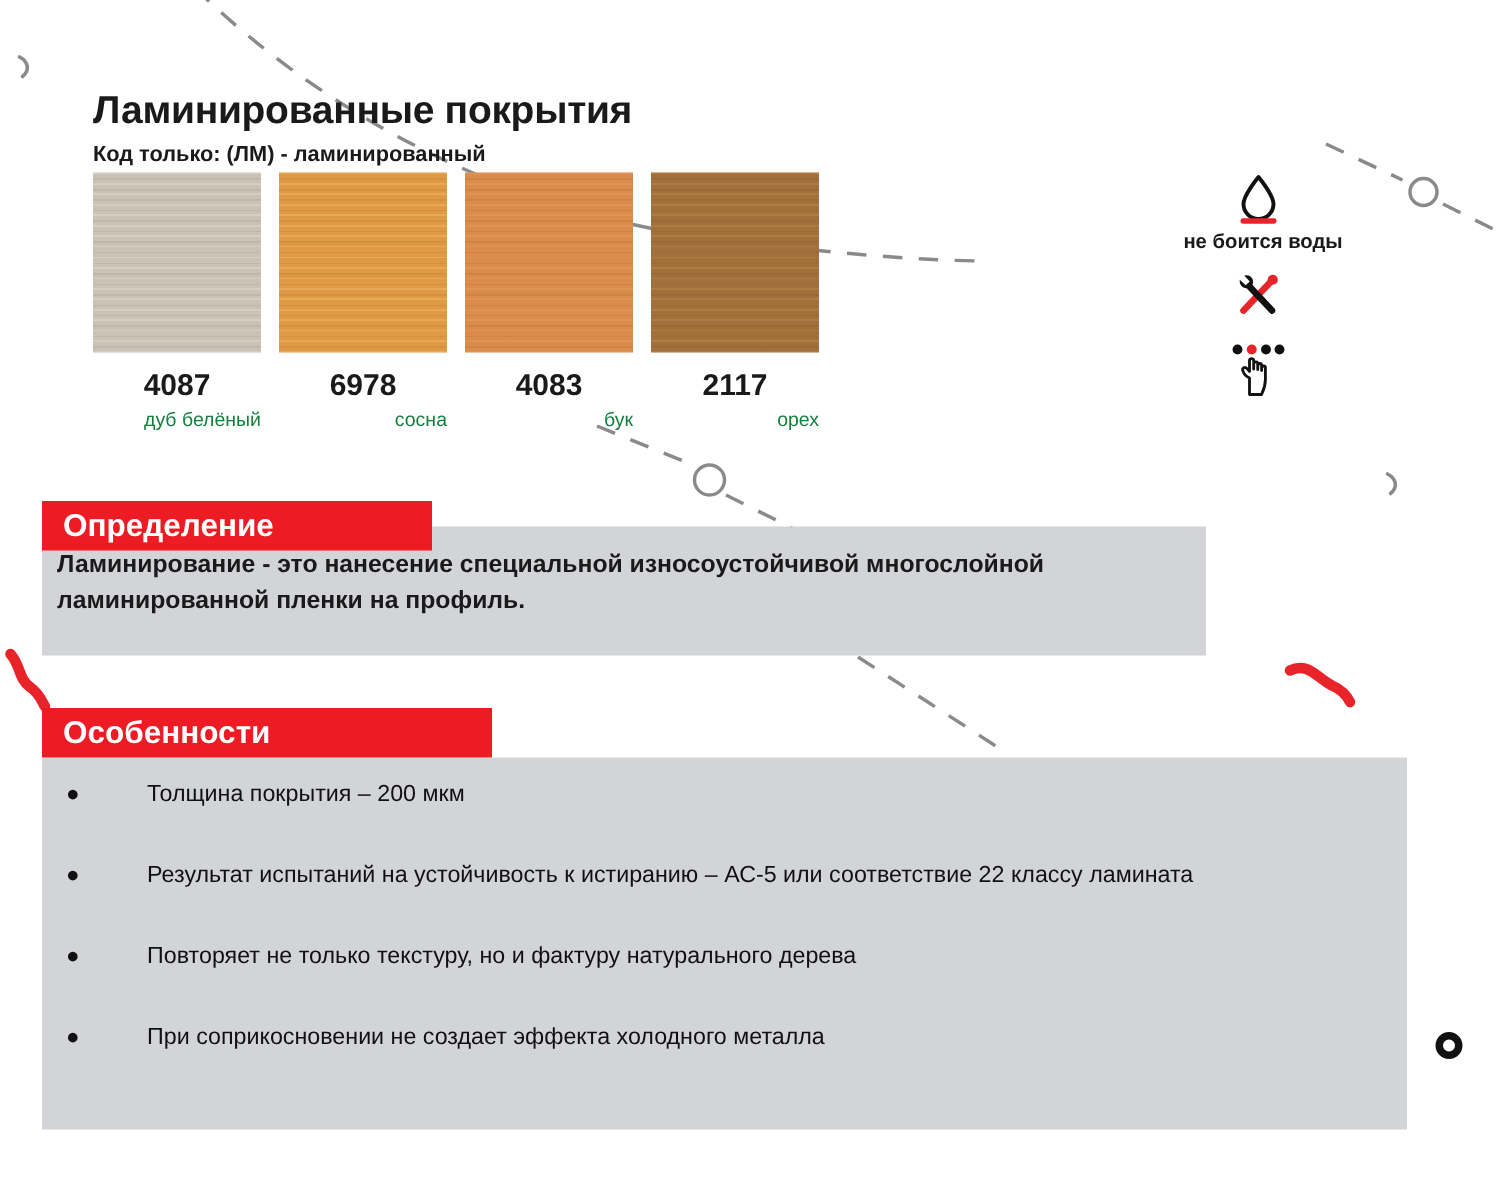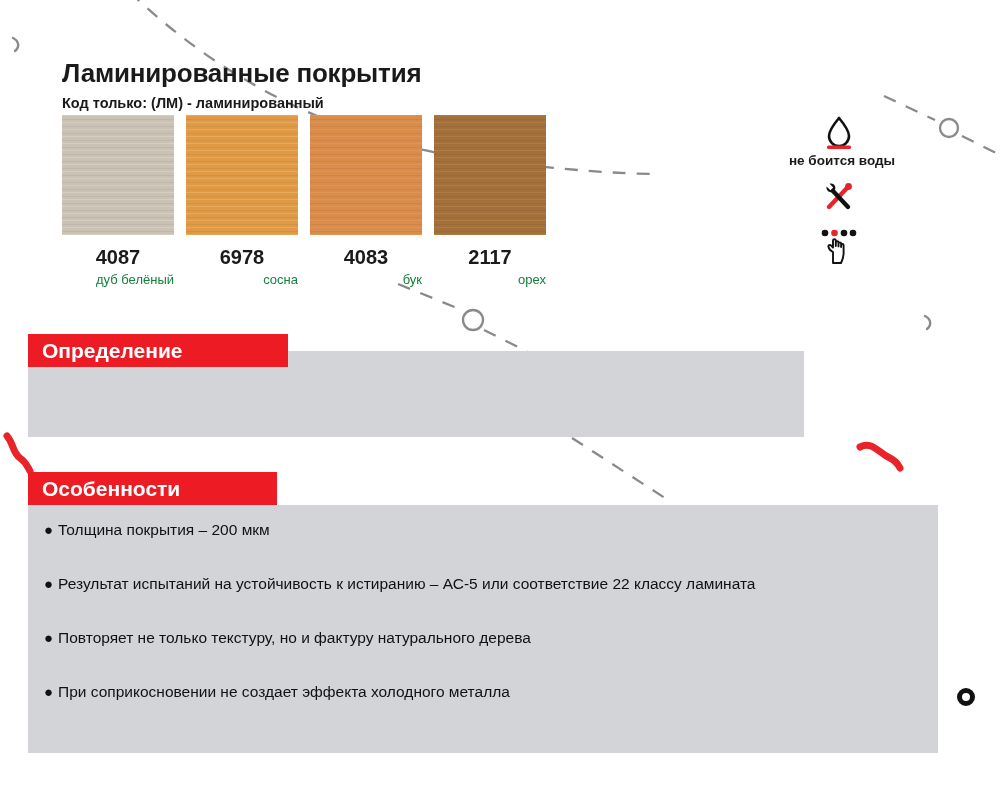--- a/index.html
+++ b/index.html
@@ -98,21 +98,21 @@
   .feat-bullets {
     position: absolute; left: 44px; top: 518px;
     width: 870px; z-index: 3;
   }
   .bullet {
     display: flex; align-items: flex-start;
     font-size: 15.5px; color: #111111;
     line-height: 1.55; margin-bottom: 30px;
   }
   .bullet .dot { flex: 0 0 auto; margin-right: 5px; font-size: 15px; line-height: 1.55; }
-  .bullet .btxt { flex: 1 1 auto; }
+  .bullet .btxt { flex: 1 1 auto; margin-left: 40px; }
 </style>
 </head>
 <body>
 
 <div id="page">
 
   <svg id="decor" viewBox="0 0 1000 800" xmlns="http://www.w3.org/2000/svg">
 
     <path d="M 130 -8 C 210 70 330 140 470 158 C 560 170 620 174 660 174" fill="none" stroke="#8a8a8a" stroke-width="2.3" stroke-dasharray="13 11" stroke-linecap="butt"></path>
 
@@ -217,22 +217,23 @@
                    L18.5 19.4 L18.5 16.6 C18.5 14.9 21.1 14.9 21.1 16.6 L21.1 20 L21.1 18.2
                    C21.1 16.6 23.6 16.6 23.6 18.2 L23.6 26 C23.6 31 22 34 21 36 Z" fill="#ffffff" stroke="#111111" stroke-width="1.9" stroke-linejoin="round"></path>
         </svg>
       </div>
     </div>
 
   </div>
 
   <div class="sec-head" style="left:28px; top:318px; width:260px;margin-top:16px;">Определение</div>
   <div class="sec-body" style="left:28px; top:351px; width:776px; height:86px;"></div>
-
-  <div class="sec-head" style="left:28px; top:472px; width:249px;">Особенности</div>
+  <div class="def-text">Ламинирование - это нанесение специальной износоустойчивой многослойной ламинированной пленки на профиль.</div>
+
+  <div class="sec-head" style="left:28px; top:472px; width:300px;">Особенности</div>
   <div class="sec-body" style="left:28px; top:505px; width:910px; height:248px;"></div>
 
   <div class="feat-bullets">
     <div class="bullet">
       <span class="dot">●</span>
       <span class="btxt">Толщина покрытия – 200 мкм</span>
     </div>
     <div class="bullet">
       <span class="dot">●</span>
       <span class="btxt">Результат испытаний на устойчивость к истиранию – АС-5 или соответствие 22 классу ламината</span>

